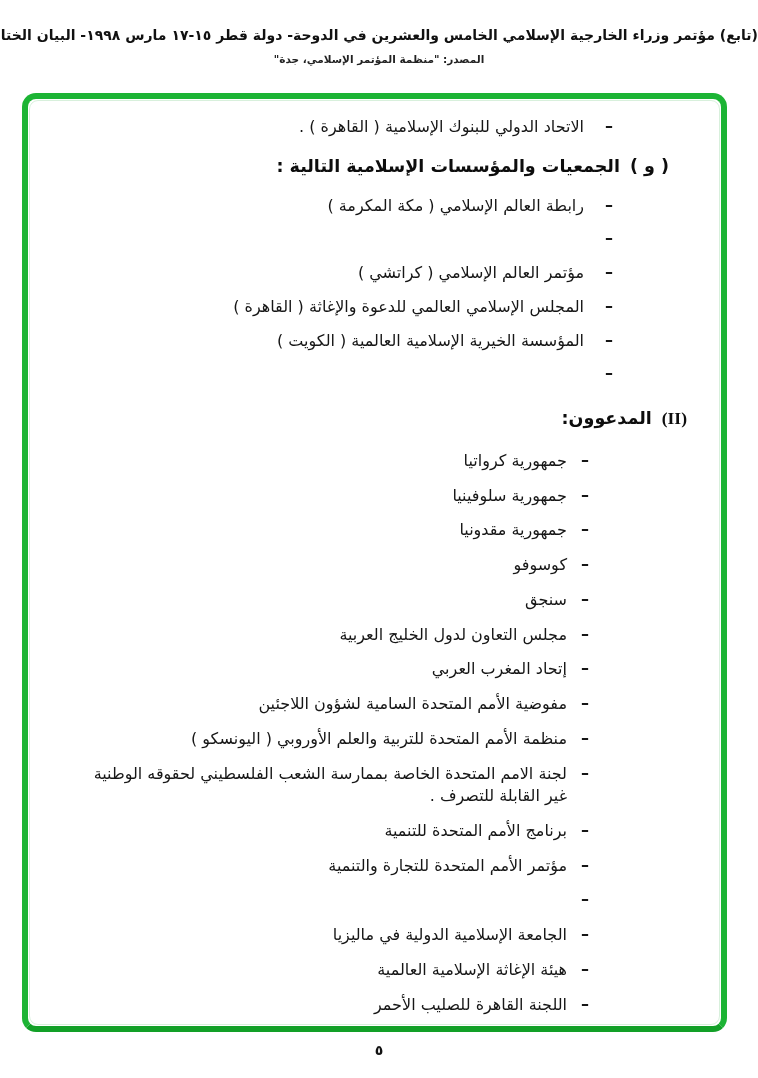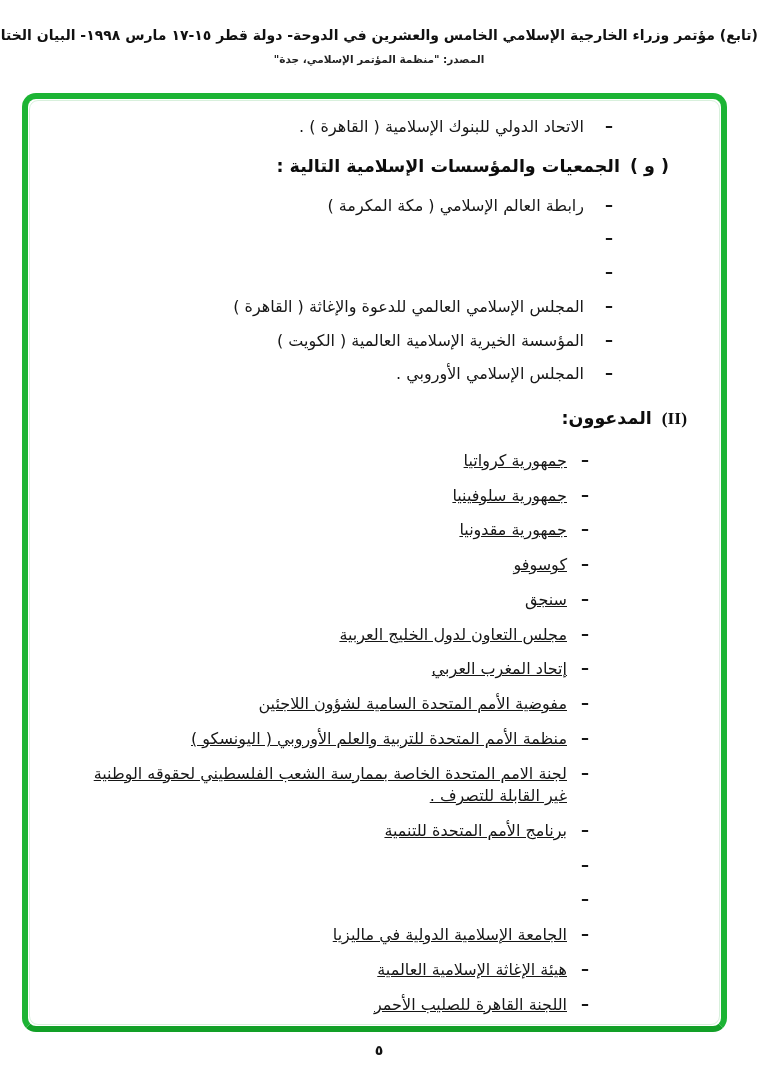--- a/index.html
+++ b/index.html
@@ -48,21 +48,21 @@
     font-size: 16px; line-height: 1.42;
   }
   .dash { flex: 0 0 auto; font-weight: bold; transform: translateY(-1px); }
   .txt { flex: 0 1 auto; }
 
   .sec-a .row { margin-right: 108px; }
   .sec-a .dash { margin-left: 21px; }
 
   .sec-b .row { margin-right: 132px; margin-bottom: 12px; }
   .sec-b .dash { margin-left: 14px; }
-  .sec-b .txt { max-width: 497px; text-decoration: underline; }
+  .sec-b .txt { max-width: 497px; }
 
   ul.list { list-style: none; margin: 0; padding: 0; }
 
   
   .sec-heading {
     display: flex; align-items: baseline;
     font-size: 17.5px; font-weight: bold; color: #0d0d0d;
     margin: 0;
   }
   .sec-heading .marker { margin-left: 10px; }
@@ -108,35 +108,35 @@
             <span class="dash">–</span>
             <span class="txt">رابطة العالم الإسلامي ( مكة المكرمة )</span>
           </li>
 
           <li class="row">
             <span class="dash">–</span>
           </li>
 
           <li class="row">
             <span class="dash">–</span>
+            <span class="txt">مؤتمر العالم الإسلامي ( كراتشي )</span>
           </li>
 
           <li class="row">
             <span class="dash">–</span>
             <span class="txt">المجلس الإسلامي العالمي للدعوة والإغاثة ( القاهرة )</span>
           </li>
 
           <li class="row">
             <span class="dash">–</span>
             <span class="txt">المؤسسة الخيرية الإسلامية العالمية ( الكويت )</span>
           </li>
 
           <li class="row">
             <span class="dash">–</span>
-            <span class="txt">المجلس الإسلامي الأوروبي .</span>
           </li>
         </ul>
 
       <h2 class="sec-heading heading-ii">
         <span class="marker">(II)</span>
         <span class="title">المدعوون:</span>
       </h2>
 
       <ul class="list sec-b">
 
@@ -190,20 +190,21 @@
             <span class="txt">لجنة الامم المتحدة الخاصة بممارسة الشعب الفلسطيني لحقوقه الوطنية غير القابلة للتصرف .</span>
           </li>
 
           <li class="row">
             <span class="dash">–</span>
             <span class="txt">برنامج الأمم المتحدة  للتنمية</span>
           </li>
 
           <li class="row">
             <span class="dash">–</span>
+            <span class="txt">مؤتمر الأمم المتحدة للتجارة والتنمية</span>
           </li>
 
           <li class="row">
             <span class="dash">–</span>
           </li>
 
           <li class="row">
             <span class="dash">–</span>
             <span class="txt">الجامعة الإسلامية  الدولية في ماليزيا</span>
           </li>

